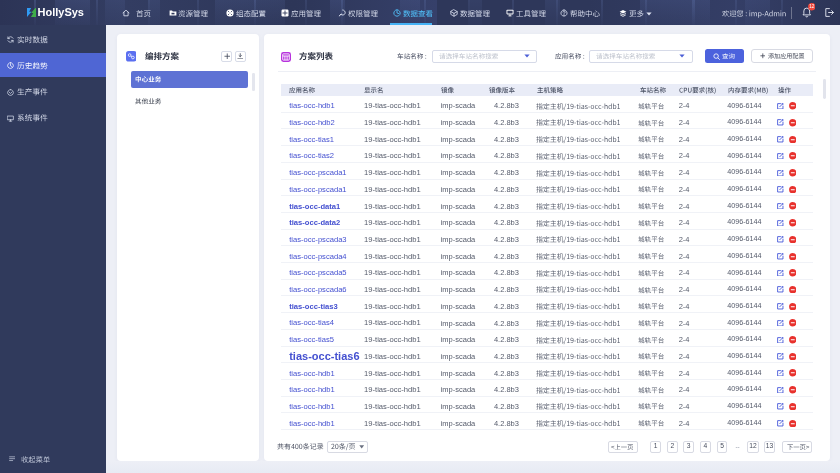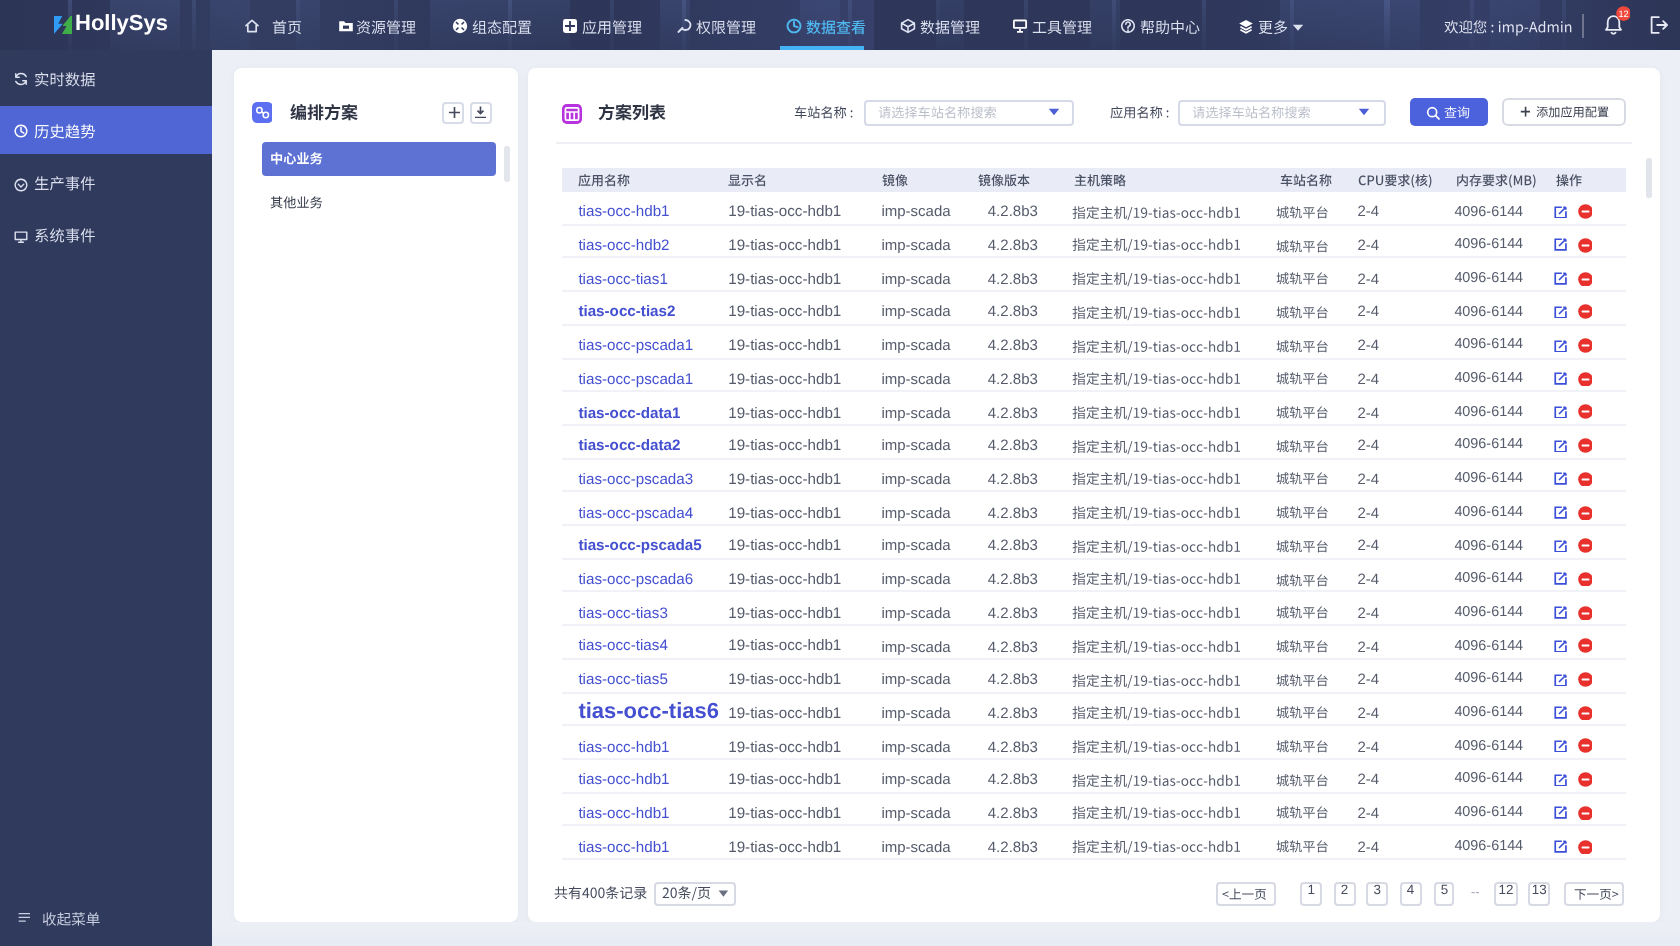--- a/index.html
+++ b/index.html
@@ -304,21 +304,21 @@
     <div style="position:absolute;left:678.7px;top:134.8px;font-size:7.5px;color:#555b6b;font-weight:normal;line-height:9.3px;white-space:nowrap">2-4</div>
     <div style="position:absolute;left:727.2px;top:134.9px;font-size:7.2px;color:#555b6b;font-weight:normal;line-height:8.9px;white-space:nowrap">4096-6144</div>
     <svg style="position:absolute;left:777.4px;top:136.1px" width="6.6" height="6.6" viewBox="0 0 7.4 7.4">
       <path d="M6.7 3 V6.7 H0.7 V0.7 H4.4 M2.8 4.5 L6.6 0.7 M6.6 0.7 l-1.4 0 m1.4 0 l0 1.4" stroke="#3b4ed8" stroke-width="0.95" fill="none"></path>
     </svg>
     <svg style="position:absolute;left:788.8px;top:135.7px" width="7.5" height="7.5" viewBox="0 0 8 8">
       <circle cx="4" cy="4" r="3.9" fill="#e8312d"></circle>
       <rect x="1.9" y="3.45" width="4.2" height="1.1" rx="0.4" fill="#fff"></rect>
     </svg>
     <div style="position:absolute;left:281.0px;top:161.8px;width:532.3px;height:1.0px;background:#f0f2f7"></div>
-    <div style="position:absolute;left:289.2px;top:151.4px;font-size:7.6px;color:#4450d0;font-weight:bold;line-height:9.4px;white-space:nowrap">tias-occ-tias2</div>
+    <div style="position:absolute;left:289.2px;top:151.4px;font-size:7.6px;color:#4450d0;font-weight:normal;line-height:9.4px;white-space:nowrap">tias-occ-tias2</div>
     <div style="position:absolute;left:364.1px;top:151.4px;font-size:7.6px;color:#555b6b;font-weight:normal;line-height:9.4px;white-space:nowrap">19-tias-occ-hdb1</div>
     <div style="position:absolute;left:440.7px;top:151.4px;font-size:7.5px;color:#555b6b;font-weight:normal;line-height:9.3px;white-space:nowrap">imp-scada</div>
     <div style="position:absolute;left:493.9px;top:151.4px;font-size:7.5px;color:#555b6b;font-weight:normal;line-height:9.3px;white-space:nowrap">4.2.8b3</div>
     <div style="position:absolute;left:536.3px;top:152.8px;line-height:0"><svg width="84.5" height="6.9" viewBox="0 0 84.5 6.9" style="overflow:visible">
         <use href="#g34" transform="translate(0.00,5.93) scale(0.00690,-0.00690)" fill="#555b6b"></use>
       </svg></div>
     <div style="position:absolute;left:638.0px;top:152.9px;line-height:0"><svg width="26.4" height="6.6" viewBox="0 0 26.4 6.6" style="overflow:visible">
         <use href="#g35" transform="translate(0.00,5.68) scale(0.00660,-0.00660)" fill="#555b6b"></use>
       </svg></div>
     <div style="position:absolute;left:678.7px;top:151.4px;font-size:7.5px;color:#555b6b;font-weight:normal;line-height:9.3px;white-space:nowrap">2-4</div>
@@ -444,21 +444,21 @@
     <div style="position:absolute;left:678.7px;top:251.6px;font-size:7.5px;color:#555b6b;font-weight:normal;line-height:9.3px;white-space:nowrap">2-4</div>
     <div style="position:absolute;left:727.2px;top:251.8px;font-size:7.2px;color:#555b6b;font-weight:normal;line-height:8.9px;white-space:nowrap">4096-6144</div>
     <svg style="position:absolute;left:777.4px;top:253.0px" width="6.6" height="6.6" viewBox="0 0 7.4 7.4">
       <path d="M6.7 3 V6.7 H0.7 V0.7 H4.4 M2.8 4.5 L6.6 0.7 M6.6 0.7 l-1.4 0 m1.4 0 l0 1.4" stroke="#3b4ed8" stroke-width="0.95" fill="none"></path>
     </svg>
     <svg style="position:absolute;left:788.8px;top:252.5px" width="7.5" height="7.5" viewBox="0 0 8 8">
       <circle cx="4" cy="4" r="3.9" fill="#e8312d"></circle>
       <rect x="1.9" y="3.45" width="4.2" height="1.1" rx="0.4" fill="#fff"></rect>
     </svg>
     <div style="position:absolute;left:281.0px;top:278.7px;width:532.3px;height:1.0px;background:#f0f2f7"></div>
-    <div style="position:absolute;left:289.2px;top:268.3px;font-size:7.6px;color:#4450d0;font-weight:bold;line-height:9.4px;white-space:nowrap">tias-occ-pscada5</div>
+    <div style="position:absolute;left:289.2px;top:268.3px;font-size:7.6px;color:#4450d0;font-weight:normal;line-height:9.4px;white-space:nowrap">tias-occ-pscada5</div>
     <div style="position:absolute;left:364.1px;top:268.3px;font-size:7.6px;color:#555b6b;font-weight:normal;line-height:9.4px;white-space:nowrap">19-tias-occ-hdb1</div>
     <div style="position:absolute;left:440.7px;top:268.4px;font-size:7.5px;color:#555b6b;font-weight:normal;line-height:9.3px;white-space:nowrap">imp-scada</div>
     <div style="position:absolute;left:493.9px;top:268.4px;font-size:7.5px;color:#555b6b;font-weight:normal;line-height:9.3px;white-space:nowrap">4.2.8b3</div>
     <div style="position:absolute;left:536.3px;top:269.7px;line-height:0"><svg width="84.5" height="6.9" viewBox="0 0 84.5 6.9" style="overflow:visible">
         <use href="#g34" transform="translate(0.00,5.93) scale(0.00690,-0.00690)" fill="#555b6b"></use>
       </svg></div>
     <div style="position:absolute;left:638.0px;top:269.8px;line-height:0"><svg width="26.4" height="6.6" viewBox="0 0 26.4 6.6" style="overflow:visible">
         <use href="#g35" transform="translate(0.00,5.68) scale(0.00660,-0.00660)" fill="#555b6b"></use>
       </svg></div>
     <div style="position:absolute;left:678.7px;top:268.4px;font-size:7.5px;color:#555b6b;font-weight:normal;line-height:9.3px;white-space:nowrap">2-4</div>
@@ -484,21 +484,21 @@
     <div style="position:absolute;left:678.7px;top:285.1px;font-size:7.5px;color:#555b6b;font-weight:normal;line-height:9.3px;white-space:nowrap">2-4</div>
     <div style="position:absolute;left:727.2px;top:285.2px;font-size:7.2px;color:#555b6b;font-weight:normal;line-height:8.9px;white-space:nowrap">4096-6144</div>
     <svg style="position:absolute;left:777.4px;top:286.4px" width="6.6" height="6.6" viewBox="0 0 7.4 7.4">
       <path d="M6.7 3 V6.7 H0.7 V0.7 H4.4 M2.8 4.5 L6.6 0.7 M6.6 0.7 l-1.4 0 m1.4 0 l0 1.4" stroke="#3b4ed8" stroke-width="0.95" fill="none"></path>
     </svg>
     <svg style="position:absolute;left:788.8px;top:285.9px" width="7.5" height="7.5" viewBox="0 0 8 8">
       <circle cx="4" cy="4" r="3.9" fill="#e8312d"></circle>
       <rect x="1.9" y="3.45" width="4.2" height="1.1" rx="0.4" fill="#fff"></rect>
     </svg>
     <div style="position:absolute;left:281.0px;top:312.1px;width:532.3px;height:1.0px;background:#f0f2f7"></div>
-    <div style="position:absolute;left:289.2px;top:301.7px;font-size:7.6px;color:#4450d0;font-weight:normal;line-height:9.4px;white-space:nowrap">tias-occ-tias3</div>
+    <div style="position:absolute;left:289.2px;top:301.7px;font-size:7.6px;color:#4450d0;font-weight:bold;line-height:9.4px;white-space:nowrap">tias-occ-tias3</div>
     <div style="position:absolute;left:364.1px;top:301.7px;font-size:7.6px;color:#555b6b;font-weight:normal;line-height:9.4px;white-space:nowrap">19-tias-occ-hdb1</div>
     <div style="position:absolute;left:440.7px;top:301.8px;font-size:7.5px;color:#555b6b;font-weight:normal;line-height:9.3px;white-space:nowrap">imp-scada</div>
     <div style="position:absolute;left:493.9px;top:301.8px;font-size:7.5px;color:#555b6b;font-weight:normal;line-height:9.3px;white-space:nowrap">4.2.8b3</div>
     <div style="position:absolute;left:536.3px;top:303.1px;line-height:0"><svg width="84.5" height="6.9" viewBox="0 0 84.5 6.9" style="overflow:visible">
         <use href="#g34" transform="translate(0.00,5.93) scale(0.00690,-0.00690)" fill="#555b6b"></use>
       </svg></div>
     <div style="position:absolute;left:638.0px;top:303.2px;line-height:0"><svg width="26.4" height="6.6" viewBox="0 0 26.4 6.6" style="overflow:visible">
         <use href="#g35" transform="translate(0.00,5.68) scale(0.00660,-0.00660)" fill="#555b6b"></use>
       </svg></div>
     <div style="position:absolute;left:678.7px;top:301.8px;font-size:7.5px;color:#555b6b;font-weight:normal;line-height:9.3px;white-space:nowrap">2-4</div>

